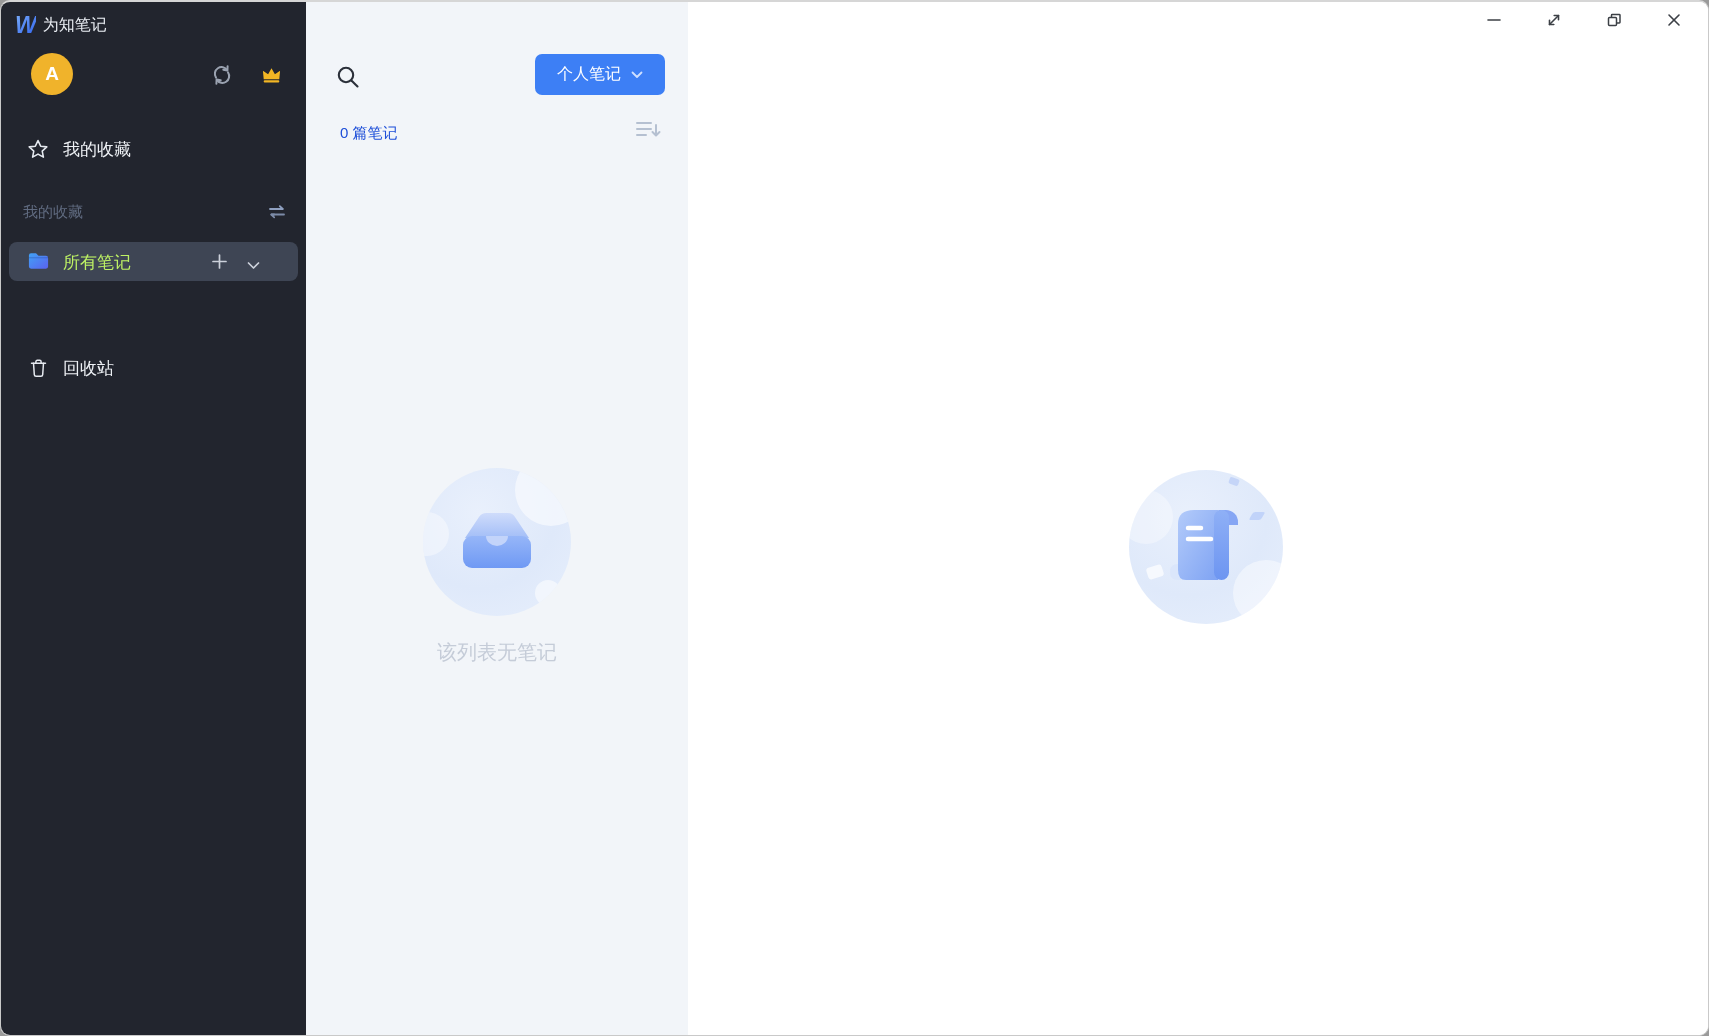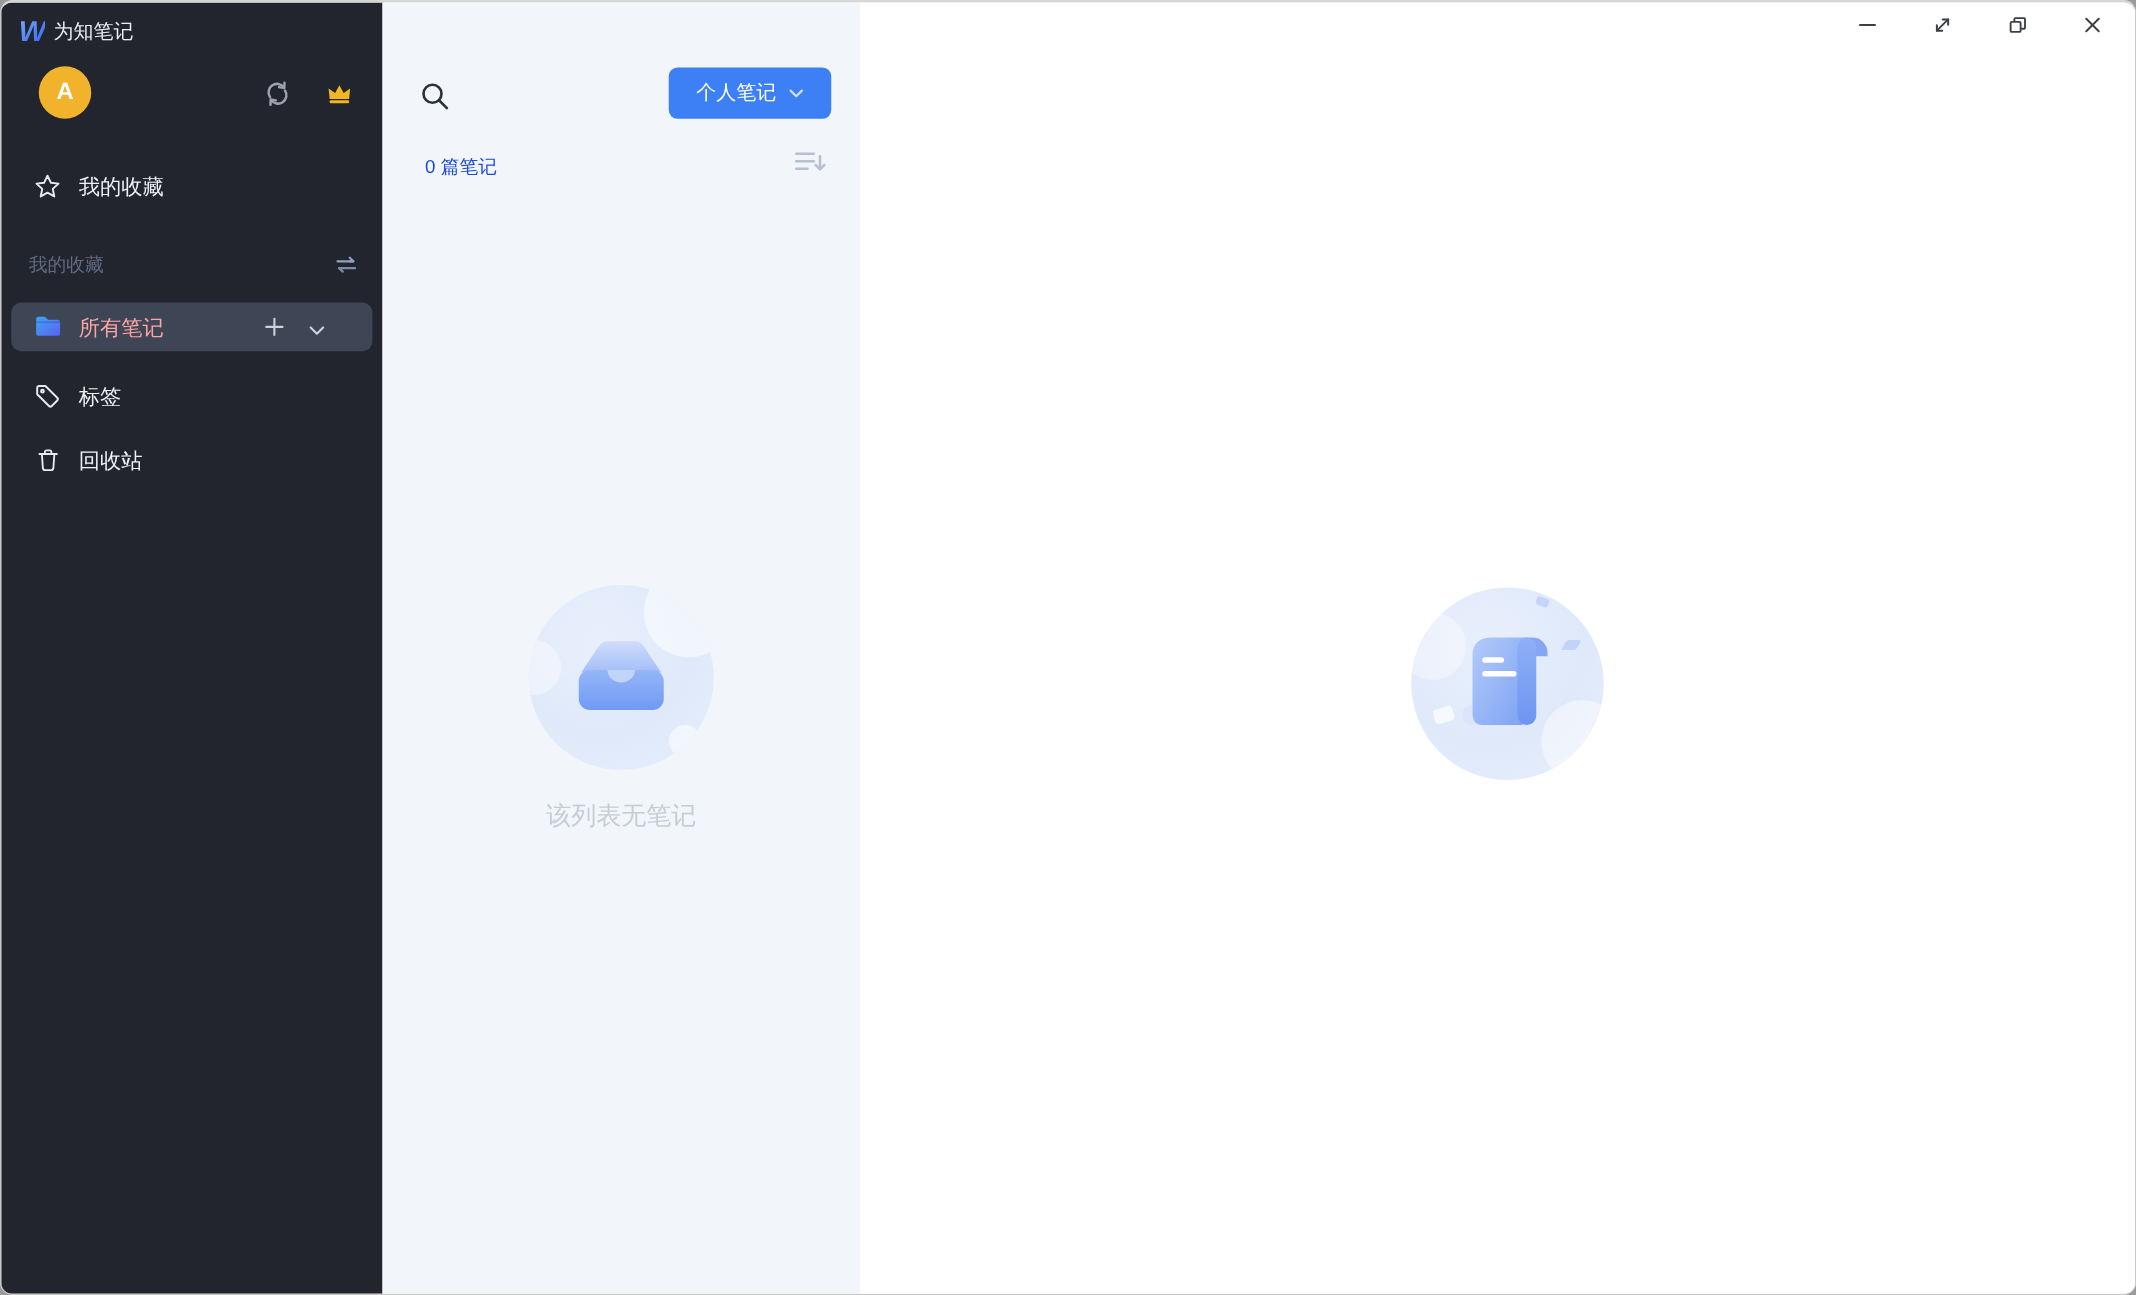--- a/index.html
+++ b/index.html
@@ -33,21 +33,21 @@
   .nav-row .nlabel { position:absolute; left:62px; color:#edf0f4; font-size:17px; }
   .row-fav { top:130px;text-align:right; }
   .section-row { position:absolute; left:0; top:196px; width:100%; height:28px; }
   .section-label { position:absolute; left:22px; top:5px; color:#606b80; font-size:15px; }
   .swap-btn { position:absolute; left:265px; top:4px; width:22px; height:20px; cursor:pointer; }
   .row-selected {
     position:absolute; left:8px; top:240px; width:289px; height:39px;
     background:#3e4554; border-radius:8px; cursor:pointer;
   }
   .row-selected .nicon { position:absolute; left:18px; top:9px; width:23px; height:20px; }
-  .row-selected .nlabel { position:absolute; left:54px; top:9px; color:#fca5a5; font-size:17px; }
+  .row-selected .nlabel { position:absolute; left:54px; top:9px; color:#bef264; font-size:17px; }
   .row-selected .plus-btn { position:absolute; left:202px; top:11px; width:17px; height:17px; cursor:pointer; }
   .row-selected .chev-btn { position:absolute; left:238px; top:14px; width:13px; height:9px; cursor:pointer; }
   .row-tags { top:298px; }
   .row-trash { top:349px; }
   
   .list-panel { position:relative; width:382px; height:100%; background:#f2f5f9; flex:0 0 382px; }
   .search-btn { position:absolute; left:29px; top:62px; width:26px; height:26px; cursor:pointer; }
   .new-note-btn {
     position:absolute; left:229px; top:52px; width:130px; height:41px;
     background:#3d7ff5; border:none; border-radius:7px; color:#ffffff;
@@ -146,29 +146,20 @@
             <line x1="2" y1="8.5" x2="15" y2="8.5"></line>
         </svg>
       </span>
       <span class="chev-btn">
         <svg width="13" height="9" viewBox="0 0 13 9" fill="none" stroke="#ccd1db" stroke-width="1.7" stroke-linecap="round" stroke-linejoin="round">
           <polyline points="1.5,2 6.5,7 11.5,2"></polyline>
         </svg>
       </span>
     </div>
 
-    <div class="nav-row row-tags">
-      <span class="nicon">
-        <svg width="22" height="22" viewBox="0 0 24 24" fill="none" stroke="#e6eaf0" stroke-width="1.7" stroke-linejoin="round">
-          <path d="M3 10.2 V4.6 A1.6 1.6 0 0 1 4.6 3 h5.6 l10.3 10.3 a1.7 1.7 0 0 1 0 2.4 l-4.8 4.8 a1.7 1.7 0 0 1 -2.4 0 Z"></path>
-          <circle cx="7.6" cy="7.6" r="1.2"></circle>
-        </svg>
-      </span>
-      <span class="nlabel">标签</span>
-    </div>
 
     <div class="nav-row row-trash">
       <span class="nicon">
         <svg width="21" height="22" viewBox="0 0 24 24" fill="none" stroke="#e6eaf0" stroke-width="1.7" stroke-linecap="round" stroke-linejoin="round">
           <line x1="4" y1="6.5" x2="20" y2="6.5"></line>
           <path d="M9 6.5 V4.8 a1.6 1.6 0 0 1 1.6 -1.6 h2.8 a1.6 1.6 0 0 1 1.6 1.6 v1.7"></path>
           <path d="M6.3 6.5 l0.9 13 a2 2 0 0 0 2 1.8 h5.6 a2 2 0 0 0 2 -1.8 l0.9 -13"></path>
         </svg>
       </span>
       <span class="nlabel">回收站</span>

